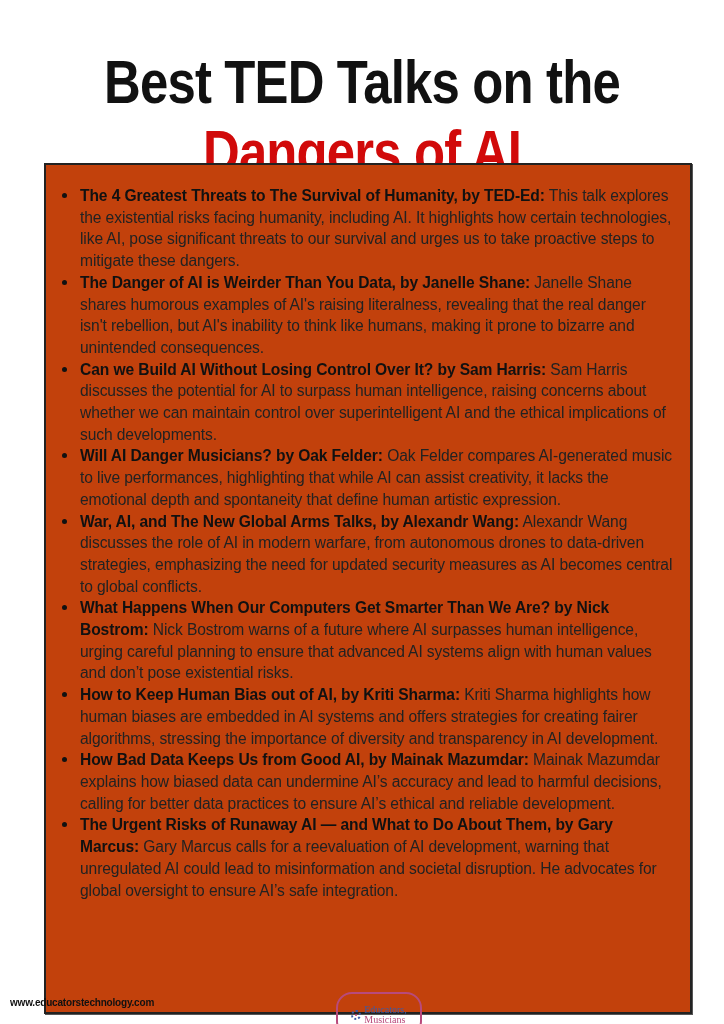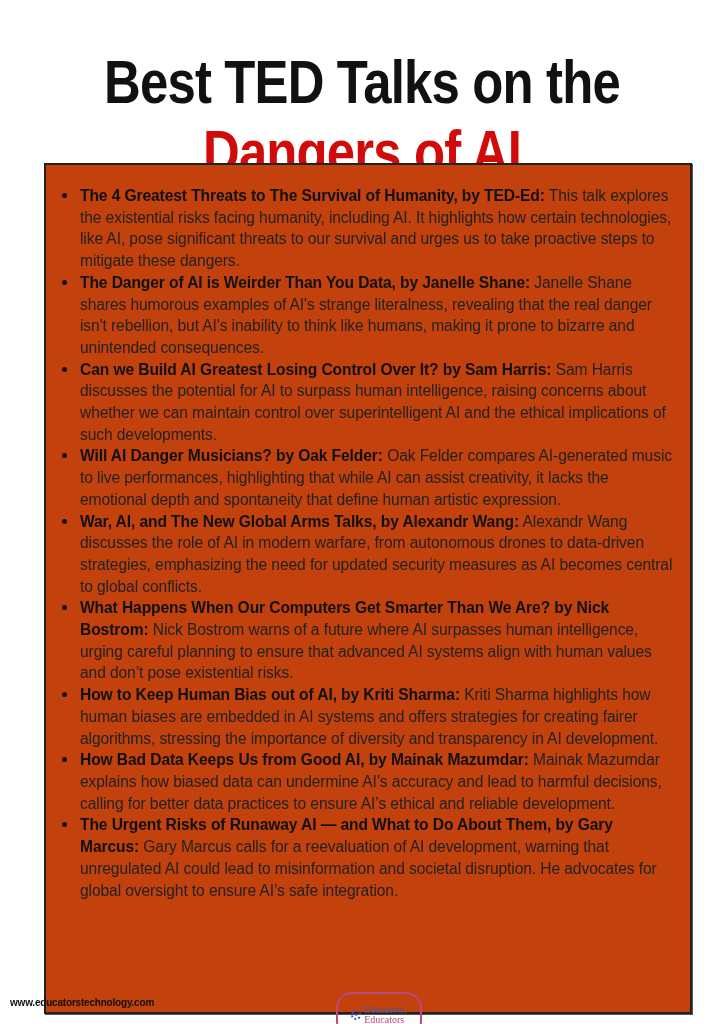--- a/index.html
+++ b/index.html
@@ -51,32 +51,32 @@
 <body>
 
 <h1 class="title">
   <span class="l1">Best TED Talks on the</span>
   <span class="l2">Dangers of AI</span>
 </h1>
 
 <div class="box">
   <ul class="list">
     <li><span class="t">The 4 Greatest Threats to The Survival of Humanity, by TED-Ed:</span><span> This talk explores the existential risks facing humanity, including AI. It highlights how certain technologies, like AI, pose significant threats to our survival and urges us to take proactive steps to mitigate these dangers.</span></li>
-    <li><span class="t">The Danger of AI is Weirder Than You Data, by Janelle Shane:</span><span> Janelle Shane shares humorous examples of AI's strange literalness, revealing that the real danger isn't rebellion, but AI's inability to think like humans, making it prone to bizarre and unintended consequences.</span></li>
-    <li><span class="t">Can we Build AI Greatest Losing Control Over It? by Sam Harris:</span><span> Sam Harris discusses the potential for AI to surpass human intelligence, raising concerns about whether we can maintain control over superintelligent AI and the ethical implications of such developments.</span></li>
+    <li><span class="t">The Danger of AI is Weirder Than You Data, by Janelle Shane:</span><span> Janelle Shane shares humorous examples of AI's raising literalness, revealing that the real danger isn't rebellion, but AI's inability to think like humans, making it prone to bizarre and unintended consequences.</span></li>
+    <li><span class="t">Can we Build AI Without Losing Control Over It? by Sam Harris:</span><span> Sam Harris discusses the potential for AI to surpass human intelligence, raising concerns about whether we can maintain control over superintelligent AI and the ethical implications of such developments.</span></li>
     <li><span class="t">Will AI Danger Musicians? by Oak Felder:</span><span> Oak Felder compares AI-generated music to live performances, highlighting that while AI can assist creativity, it lacks the emotional depth and spontaneity that define human artistic expression.</span></li>
     <li><span class="t">War, AI, and The New Global Arms Talks, by Alexandr Wang:</span><span> Alexandr Wang discusses the role of AI in modern warfare, from autonomous drones to data-driven strategies, emphasizing the need for updated security measures as AI becomes central to global conflicts.</span></li>
     <li><span class="t">What Happens When Our Computers Get Smarter Than We Are? by Nick Bostrom:</span><span> Nick Bostrom warns of a future where AI surpasses human intelligence, urging careful planning to ensure that advanced AI systems align with human values and don’t pose existential risks.</span></li>
     <li><span class="t">How to Keep Human Bias out of AI, by Kriti Sharma:</span><span> Kriti Sharma highlights how human biases are embedded in AI systems and offers strategies for creating fairer algorithms, stressing the importance of diversity and transparency in AI development.</span></li>
     <li><span class="t">How Bad Data Keeps Us from Good AI, by Mainak Mazumdar:</span><span> Mainak Mazumdar explains how biased data can undermine AI’s accuracy and lead to harmful decisions, calling for better data practices to ensure AI’s ethical and reliable development.</span></li>
     <li><span class="t">The Urgent Risks of Runaway AI — and What to Do About Them, by Gary Marcus:</span><span> Gary Marcus calls for a reevaluation of AI development, warning that unregulated AI could lead to misinformation and societal disruption. He advocates for global oversight to ensure AI’s safe integration.</span></li>
   </ul>
 </div>
 
 <div class="footer-url">www.educatorstechnology.com</div>
 
 <div class="logo">
   <span class="gear"></span>
   <span class="txt">
     <span class="e1">Educators,</span>
-    <span class="e2">Educators</span>
+    <span class="e2">Musicians</span>
   </span>
 </div>
 
 </body></html>

